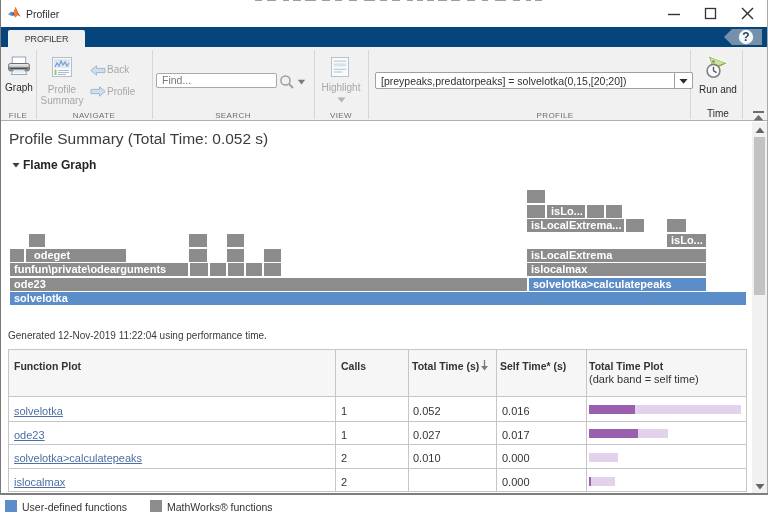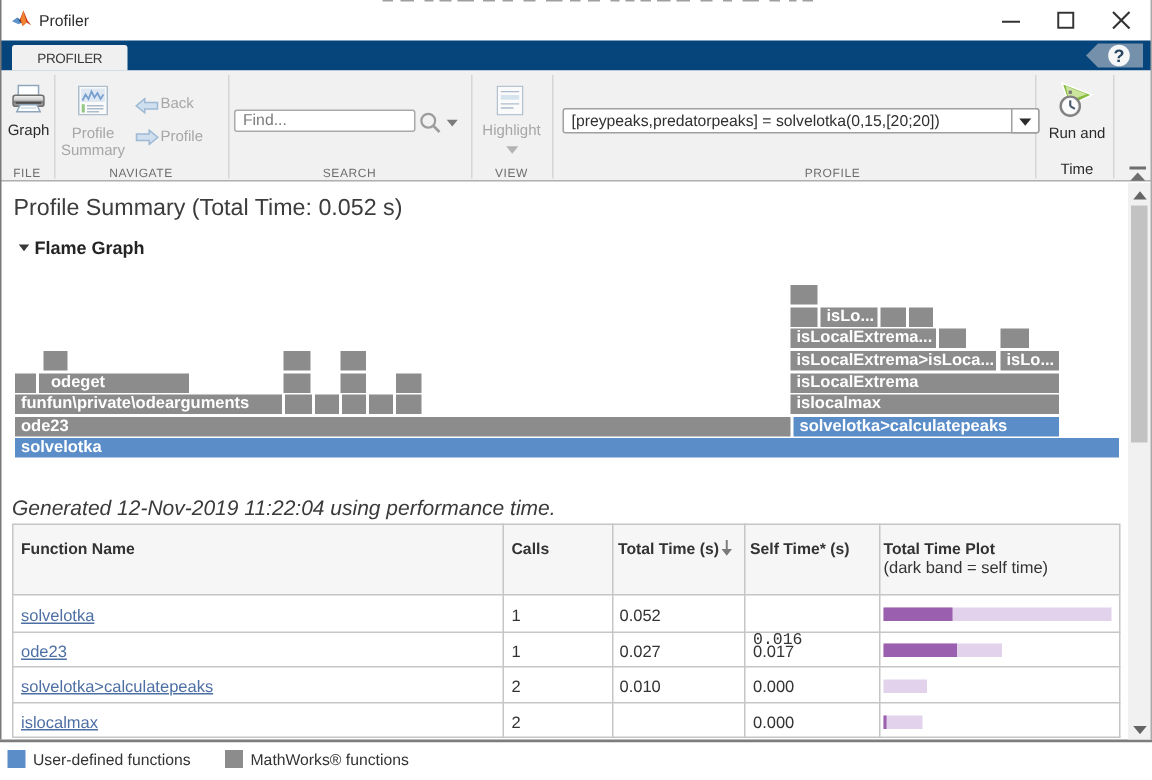--- a/index.html
+++ b/index.html
@@ -38,21 +38,21 @@
 
 #content { left:1px; top:122px; width:751px; height:371px; background:#fff; }
 #heading { left:9px; top:130px; font-size:15.5px; color:#3c3c3c; }
 #fgh { left:12px; top:158px; font-size:12px; font-weight:bold; color:#242424; }
 
 .fb { position:absolute; height:13px; background:#8c8c8c; overflow:hidden;
   color:#fff; font-size:11px; font-weight:bold; line-height:13px;
   padding-left:4px; white-space:nowrap; }
 .fbb { background:#5b8dc9; }
 
-#genline { left:8px; top:330px; font-size:14px; font-style:italic; color:#3a3a3a; }
+#genline { left:8px; top:330px; font-size:10px; color:#3a3a3a; }
 
 .tline { background:#c6c6c6; }
 #thead { left:8px; top:349px; width:739px; height:48px; background:#f6f6f6;
   border:1px solid #c6c6c6; }
 .th { font-size:10.5px; font-weight:bold; color:#333; }
 .td { font-size:11px; color:#333; }
 .tlink { font-size:11px; color:#4d6fa4; text-decoration:underline; }
 .pbar-d { background:#9a5fae; height:9px; position:absolute; }
 .pbar-l { background:#e3d2eb; height:9px; position:absolute; }
 
@@ -223,21 +223,20 @@
   <div class="fb" style="left:527px;top:205px;width:18px;"></div>
   <div class="fb" style="left:547px;top:205px;width:38px;">isLo...</div>
   <div class="fb" style="left:587px;top:205px;width:17px;"></div>
   <div class="fb" style="left:606px;top:205px;width:16px;"></div>
   <div class="fb" style="left:527px;top:219px;width:97px;">isLocalExtrema...</div>
   <div class="fb" style="left:626px;top:219px;width:18px;"></div>
   <div class="fb" style="left:667px;top:219px;width:19px;"></div>
   <div class="fb" style="left:29px;top:234px;width:16px;"></div>
   <div class="fb" style="left:189px;top:234px;width:18px;"></div>
   <div class="fb" style="left:227px;top:234px;width:17px;"></div>
-  <div class="fb" style="left:527px;top:234px;width:137px;">isLocalExtrema&gt;isLoca...</div>
   <div class="fb" style="left:667px;top:234px;width:39px;">isLo...</div>
   <div class="fb" style="left:10px;top:249px;width:14px;"></div>
   <div class="fb" style="left:26px;top:249px;width:100px;padding-left:8px;">odeget</div>
   <div class="fb" style="left:189px;top:249px;width:18px;"></div>
   <div class="fb" style="left:227px;top:249px;width:17px;"></div>
   <div class="fb" style="left:264px;top:249px;width:17px;"></div>
   <div class="fb" style="left:10px;top:263px;width:178px;">funfun\private\odearguments</div>
   <div class="fb" style="left:527px;top:249px;width:179px;">isLocalExtrema</div>
   <div class="fb" style="left:190px;top:263px;width:18px;"></div>
   <div class="fb" style="left:210px;top:263px;width:16px;"></div>
@@ -245,21 +244,21 @@
   <div class="fb" style="left:246px;top:263px;width:16px;"></div>
   <div class="fb" style="left:264px;top:263px;width:17px;"></div>
   <div class="fb" style="left:527px;top:263px;width:179px;">islocalmax</div>
   <div class="fb" style="left:10px;top:278px;width:517px;">ode23</div>
   <div class="fb fbb" style="left:529px;top:278px;width:177px;">solvelotka&gt;calculatepeaks</div>
   <div class="fb fbb" style="left:10px;top:292px;width:736px;">solvelotka</div>
 
   <div class="abs" id="genline">Generated 12-Nov-2019 11:22:04 using performance time.</div>
 
   <div class="abs" id="thead"></div>
-  <div class="abs th" style="left:14px;top:360px;">Function Name</div>
+  <div class="abs th" style="left:14px;top:360px;">Function Plot</div>
   <div class="abs th" style="left:341px;top:360px;">Calls</div>
   <div class="abs th" style="left:412px;top:360px;">Total Time (s)</div>
   <svg class="abs" style="left:480px;top:359px;" width="9" height="12" viewBox="0 0 9 12">
     <line x1="4.5" y1="1" x2="4.5" y2="8" stroke="#7a7a7a" stroke-width="1.3"></line>
     <polygon points="1,7 8,7 4.5,11.5" fill="#7a7a7a"></polygon>
   </svg>
   <div class="abs th" style="left:500px;top:360px;">Self Time* (s)</div>
   <div class="abs th" style="left:589px;top:360px;">Total Time Plot</div>
   <div class="abs td" style="left:589px;top:373px;">(dark band = self time)</div>
 
@@ -271,21 +270,21 @@
   <div class="abs tline" style="left:746px;top:397px;width:1px;height:95px;"></div>
 
   <div class="abs tline" style="left:8px;top:421px;width:739px;height:1px;"></div>
   <div class="abs tline" style="left:8px;top:444px;width:739px;height:1px;"></div>
   <div class="abs tline" style="left:8px;top:468px;width:739px;height:1px;"></div>
   <div class="abs tline" style="left:8px;top:491px;width:739px;height:1px;"></div>
 
   <div class="abs tlink" style="left:14px;top:405px;">solvelotka</div>
   <div class="abs td" style="left:341px;top:405px;">1</div>
   <div class="abs td" style="left:413px;top:405px;">0.052</div>
-  <div class="abs td" style="left:502px;top:421px;font-family:Liberation Mono, monospace;">0.016</div>
+  <div class="abs td" style="left:502px;top:405px;">0.016</div>
   <div class="abs pbar-l" style="left:589px;top:405px;width:152px;"></div>
   <div class="abs pbar-d" style="left:589px;top:405px;width:46px;"></div>
 
   <div class="abs tlink" style="left:14px;top:429px;">ode23</div>
   <div class="abs td" style="left:341px;top:429px;">1</div>
   <div class="abs td" style="left:413px;top:429px;">0.027</div>
   <div class="abs td" style="left:502px;top:429px;">0.017</div>
   <div class="abs pbar-l" style="left:589px;top:429px;width:79px;"></div>
   <div class="abs pbar-d" style="left:589px;top:429px;width:49px;"></div>
 

